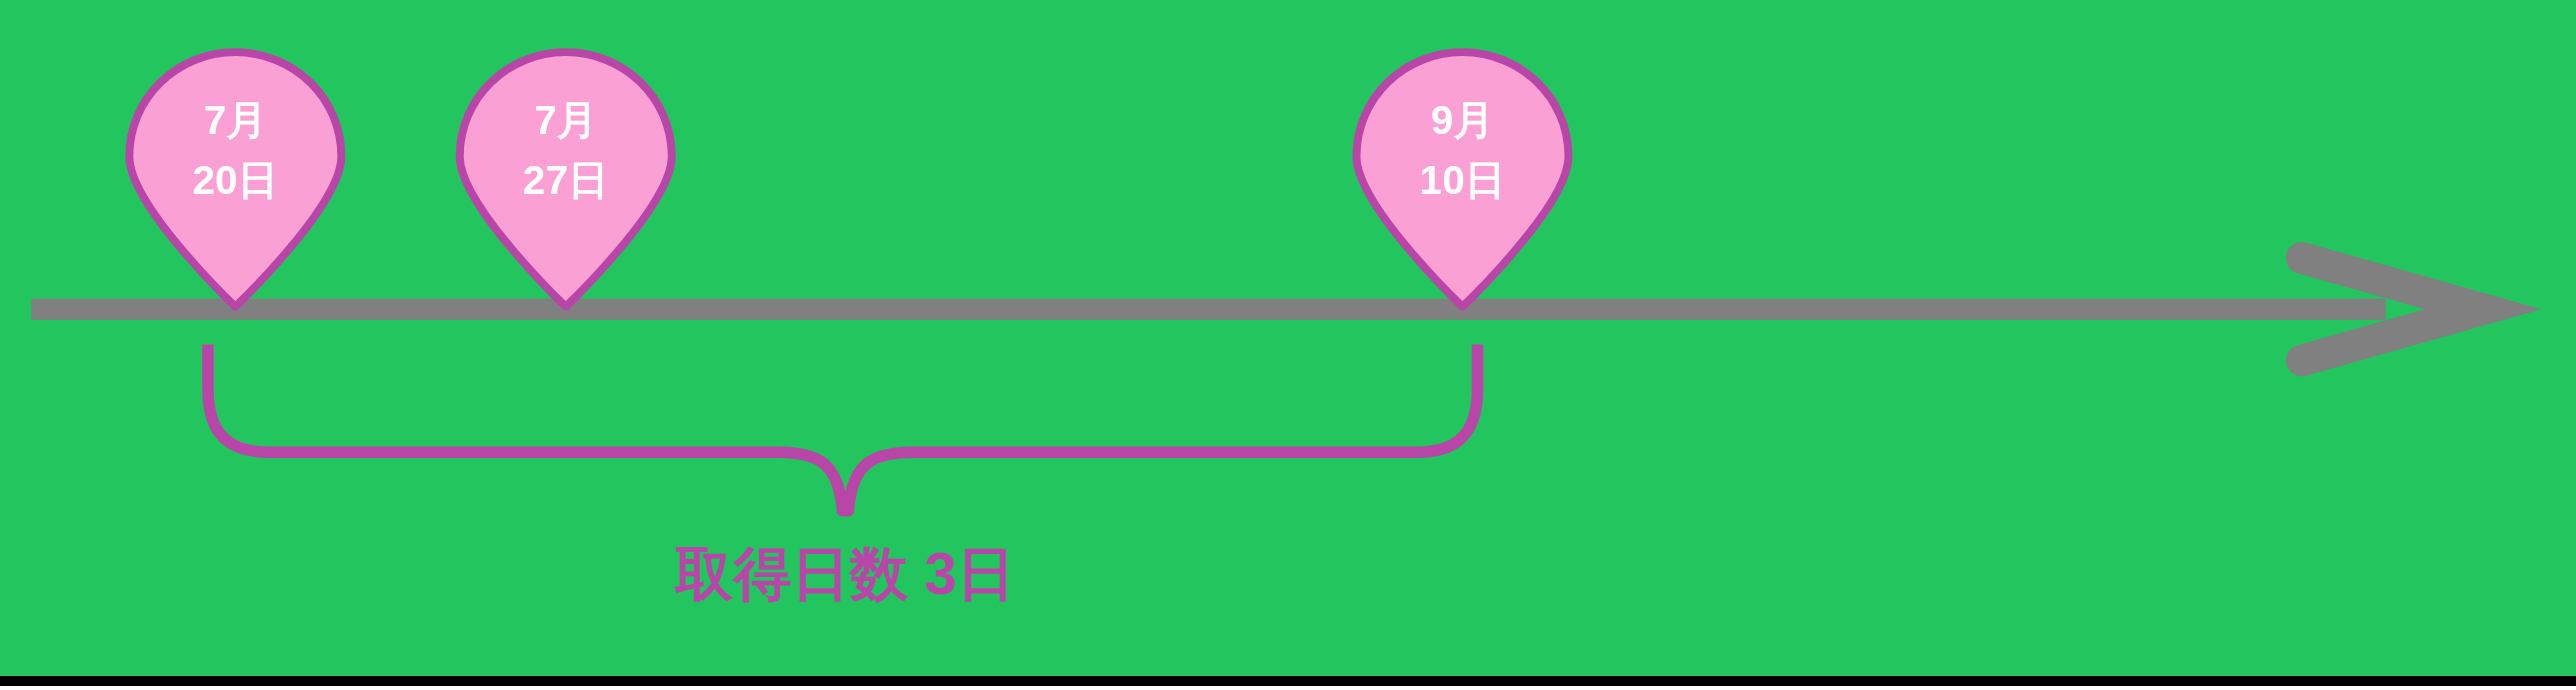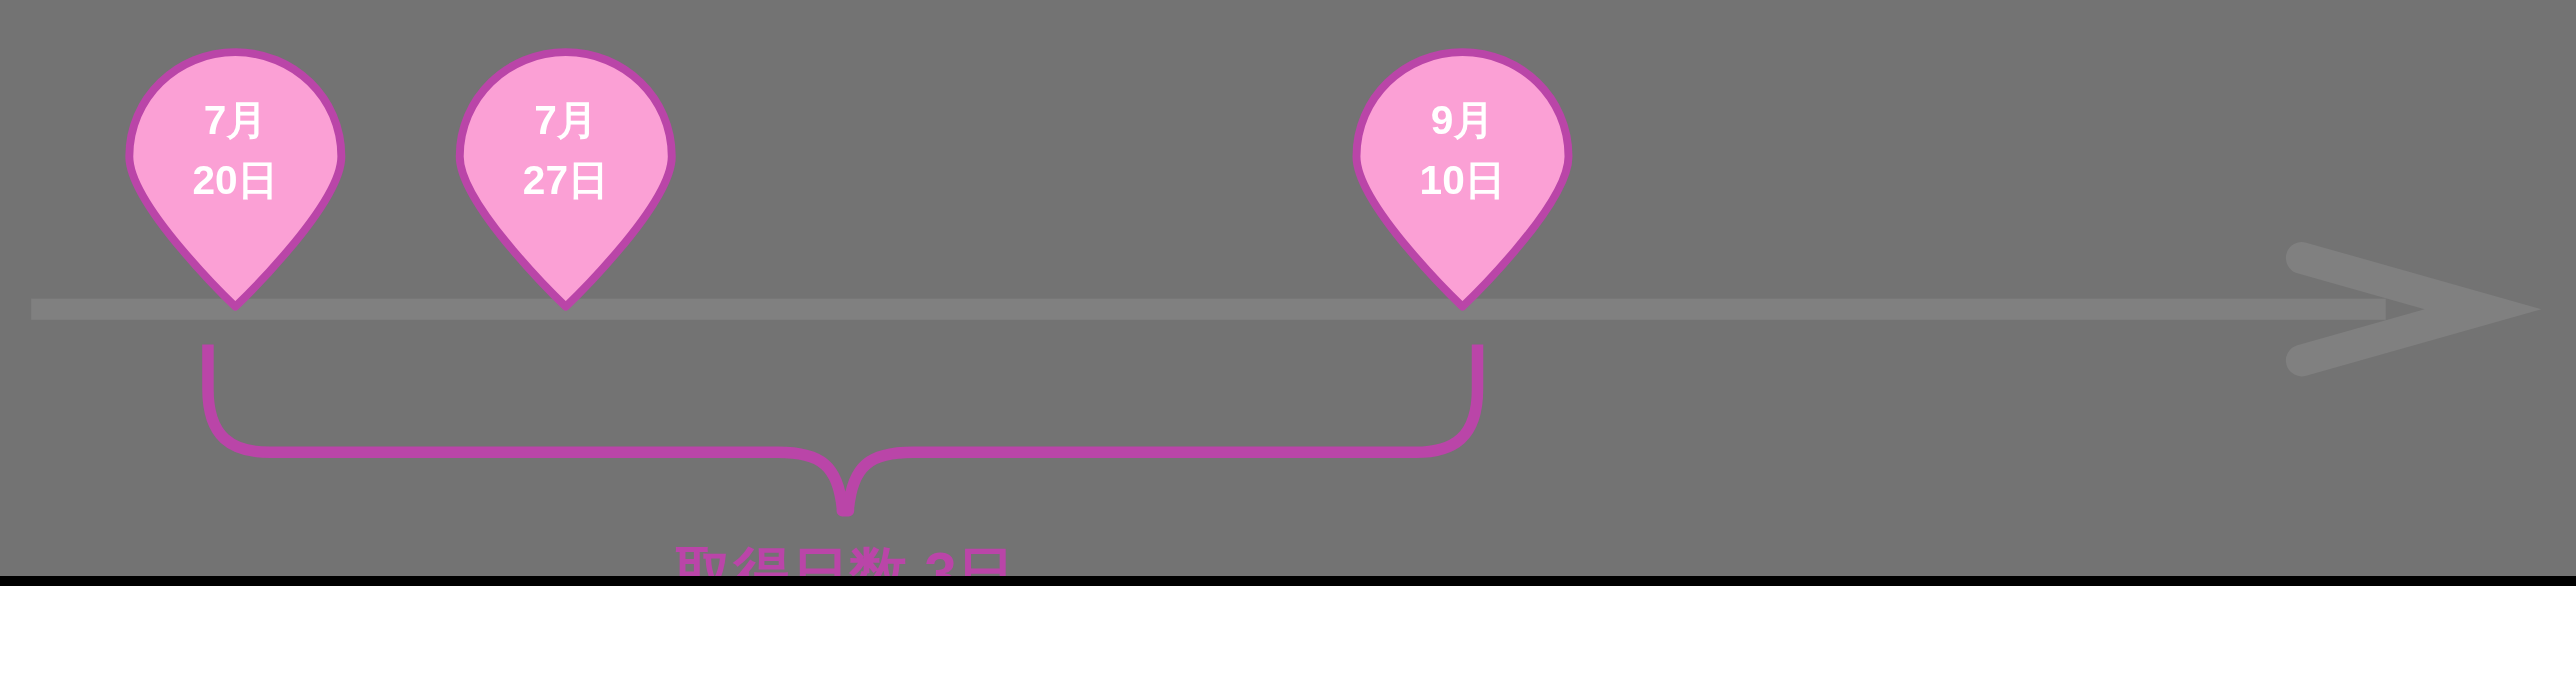--- a/index.html
+++ b/index.html
@@ -7,22 +7,22 @@
     margin: 0;
     padding: 0;
     background: #ffffff;
   }
   body {
     font-family: "Liberation Sans", "DejaVu Sans", sans-serif;
   }
   #canvas {
     position: relative;
     width: 2576px;
-    height: 586px;
-    background: #737373;
+    height: 686px;
+    background: #22c55e;
     overflow: hidden;
   }
   #scene {
     position: absolute;
     left: 0;
     top: 0;
     width: 2576px;
     height: 690px;
     display: block;
   }

